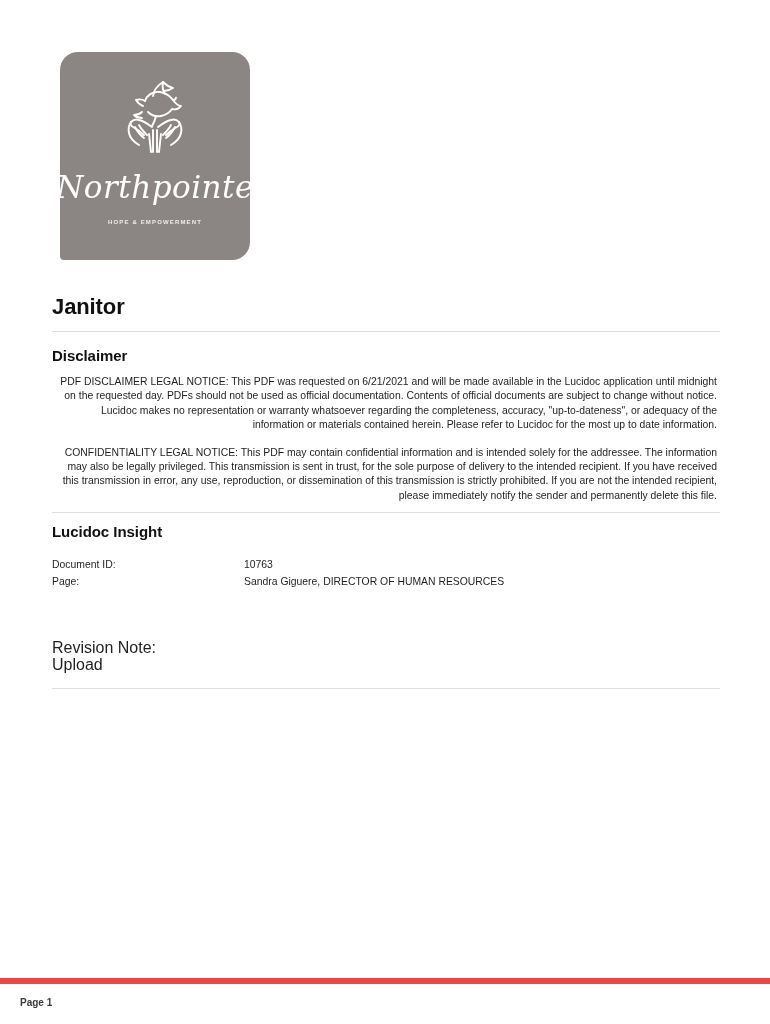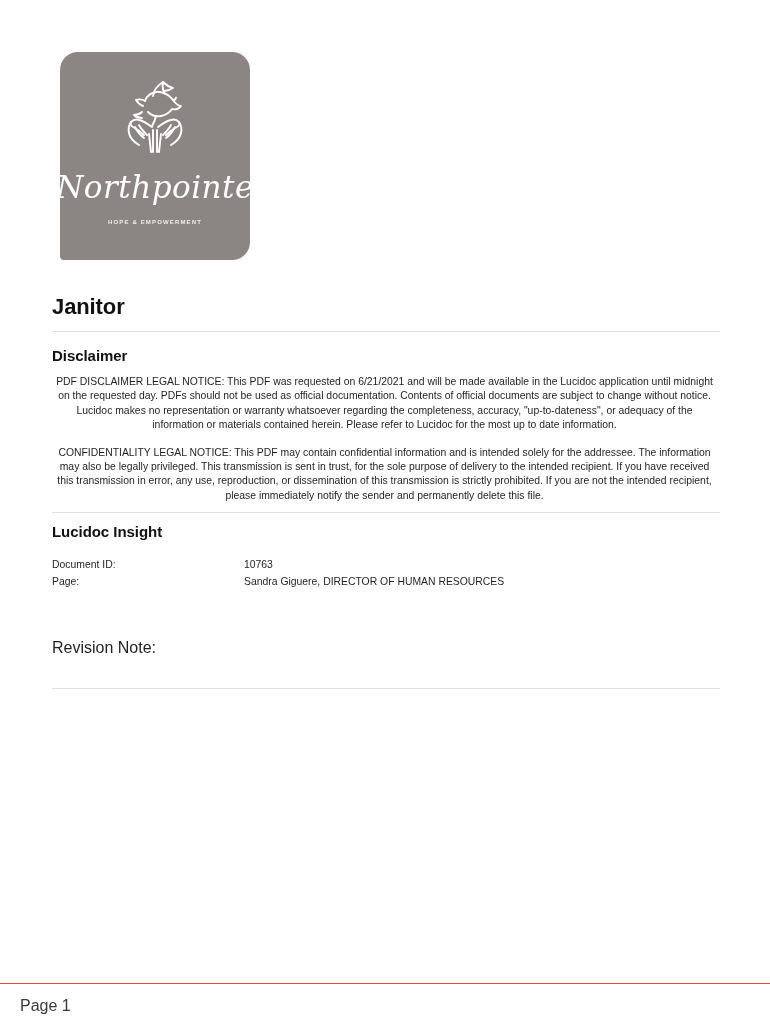--- a/index.html
+++ b/index.html
@@ -19,21 +19,21 @@
 
   
   .page-sheet {
     position: absolute;
     left: 0;
     top: 0;
     width: 770px;
     height: 984px;
     background: #ffffff;
     box-sizing: border-box;
-    border-bottom: 1px solid #ef4444;
+    border-bottom: 6px solid #ef4444;
   }
 
   
   .logo-block {
     position: absolute;
     left: 60px;
     top: 52px;
     width: 190px;
     height: 208px;
   }
@@ -114,21 +114,21 @@
     position: absolute;
     left: 52px;
     top: 375px;
     width: 665px;
   }
   .disclaimer-body p {
     margin: 0 0 13px 0;
     font-size: 10.4px;
     line-height: 14.4px;
     color: #1f1f1f;
-    text-align: center;
+    text-align: right;
   }
 
   
   .revision-table {
     position: absolute;
     left: 52px;
     top: 557px;
     width: 620px;
     border-collapse: collapse;
   }
@@ -152,22 +152,23 @@
     font-size: 16px;
     line-height: 16.8px;
     color: #1f1f1f;
   }
 
   
   .page-footer {
     position: absolute;
     left: 20px;
     top: 997px;
-    font-size: 16px;
+    font-size: 10px;
     color: #3a3a3a;
+    font-weight: bold;
   }
 </style>
 </head>
 <body>
 
 <div class="page-sheet">
 
   <div class="logo-block">
     <div class="logo-card">
       <svg class="logo-mark" viewBox="0 0 92 86" aria-hidden="true">
@@ -226,19 +227,20 @@
       </tr>
       <tr>
         <td class="label">Page:</td>
         <td class="value">Sandra Giguere, DIRECTOR OF HUMAN RESOURCES</td>
       </tr>
     </tbody>
   </table>
 
   <div class="revision-note">
     <div>Revision Note:</div>
+    <div>Upload</div>
   </div>
 
   <div class="rule r3"></div>
 
 </div>
 
 <div class="page-footer">Page 1</div>
 
 </body></html>

